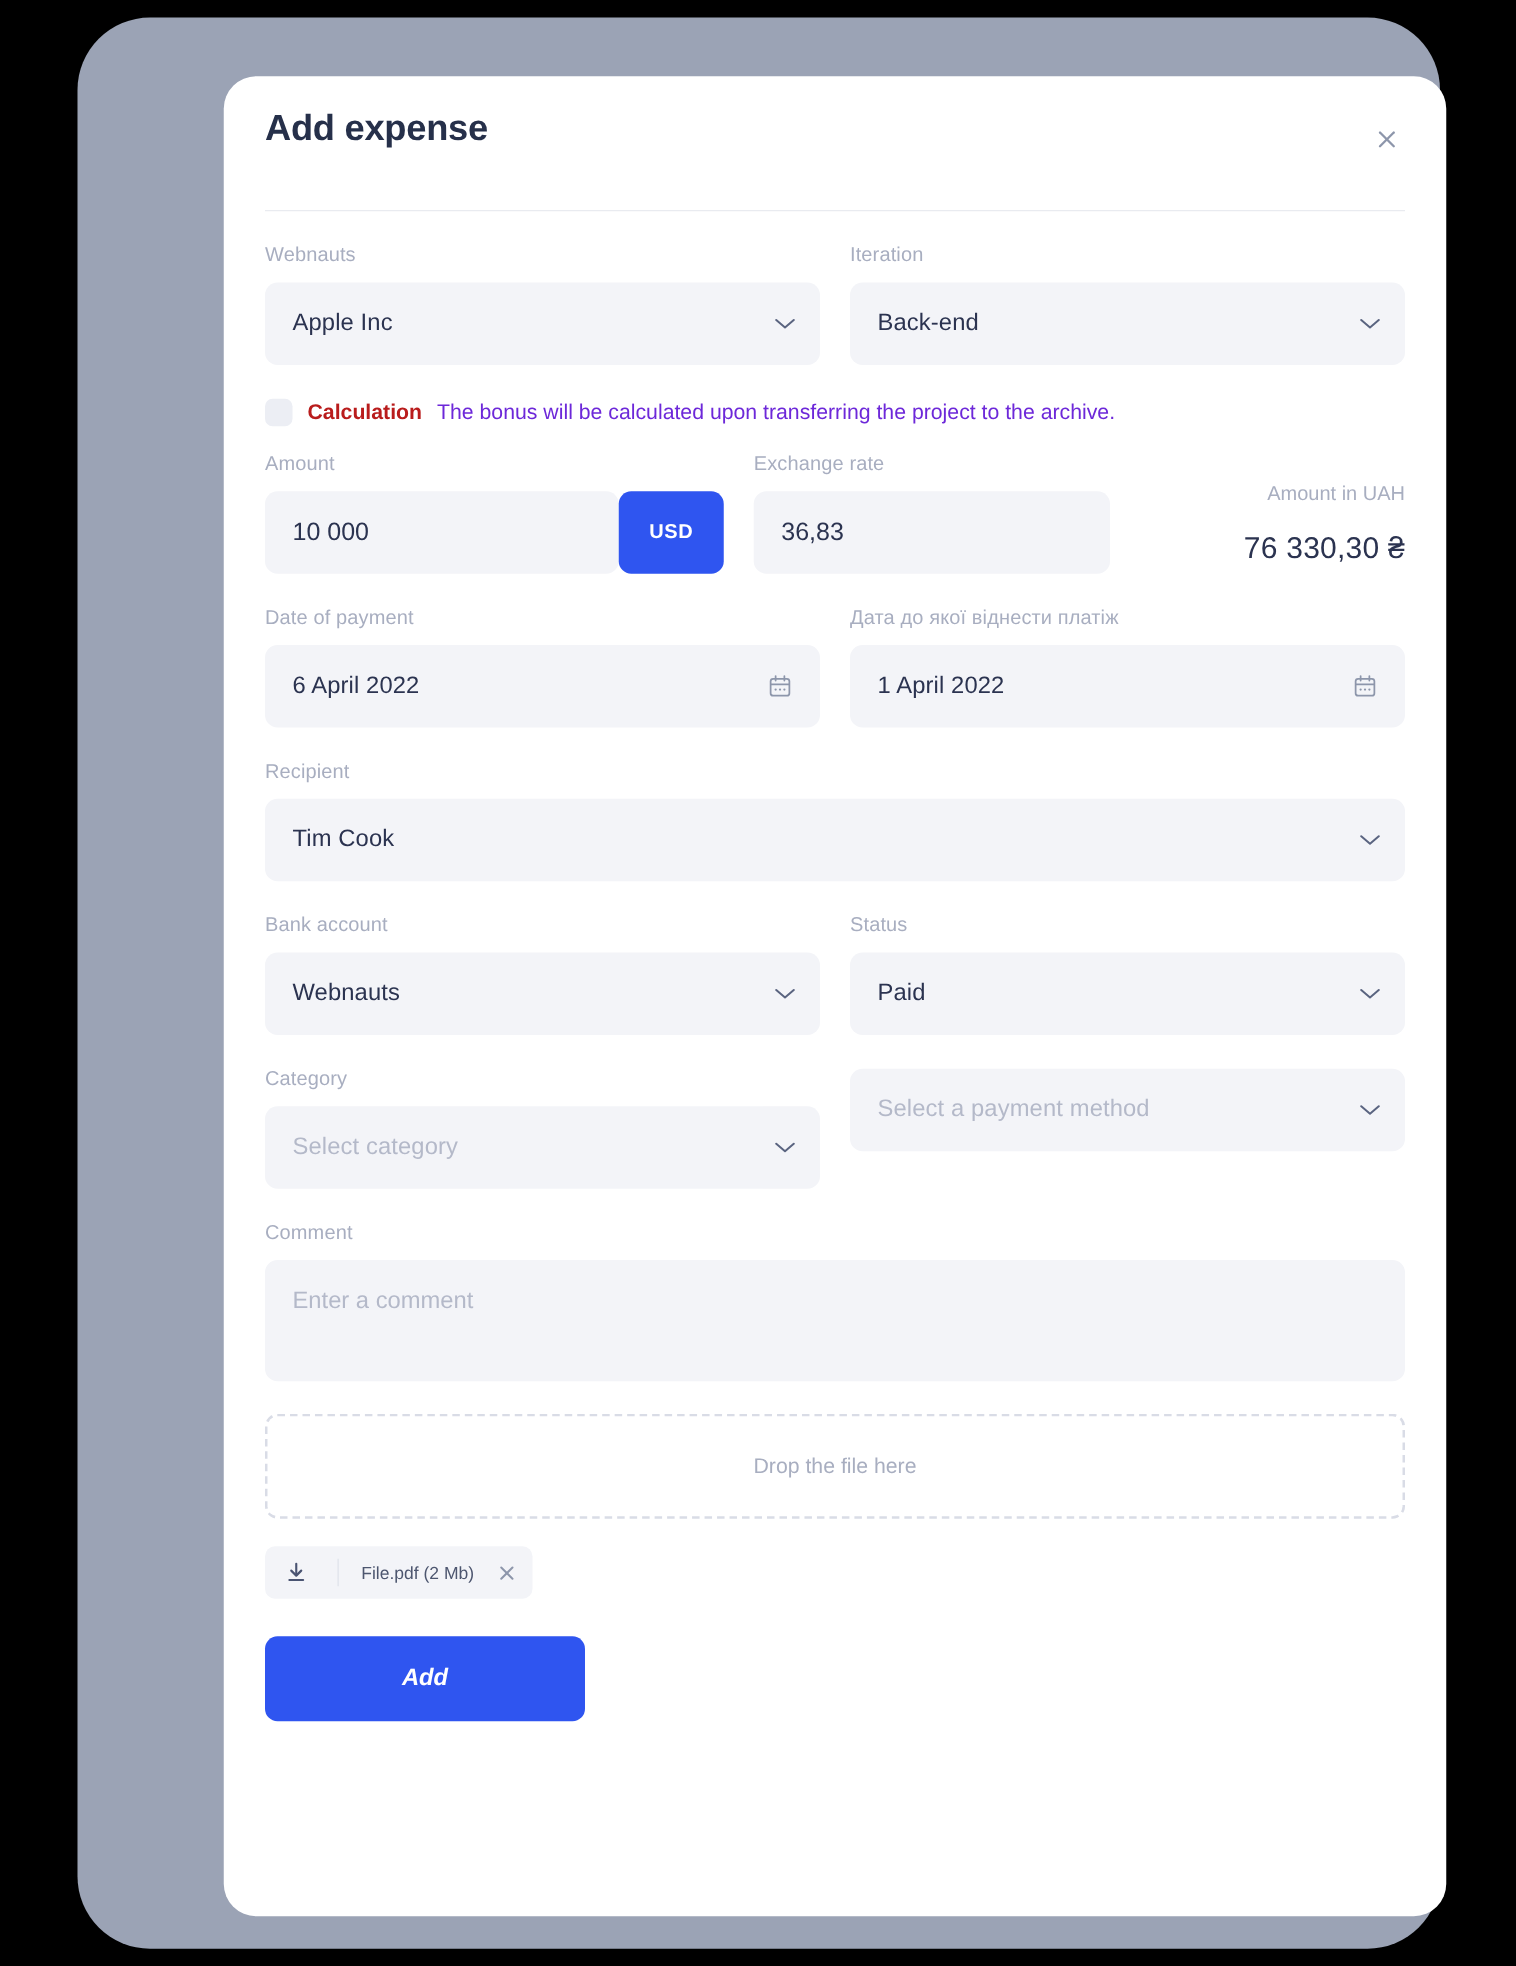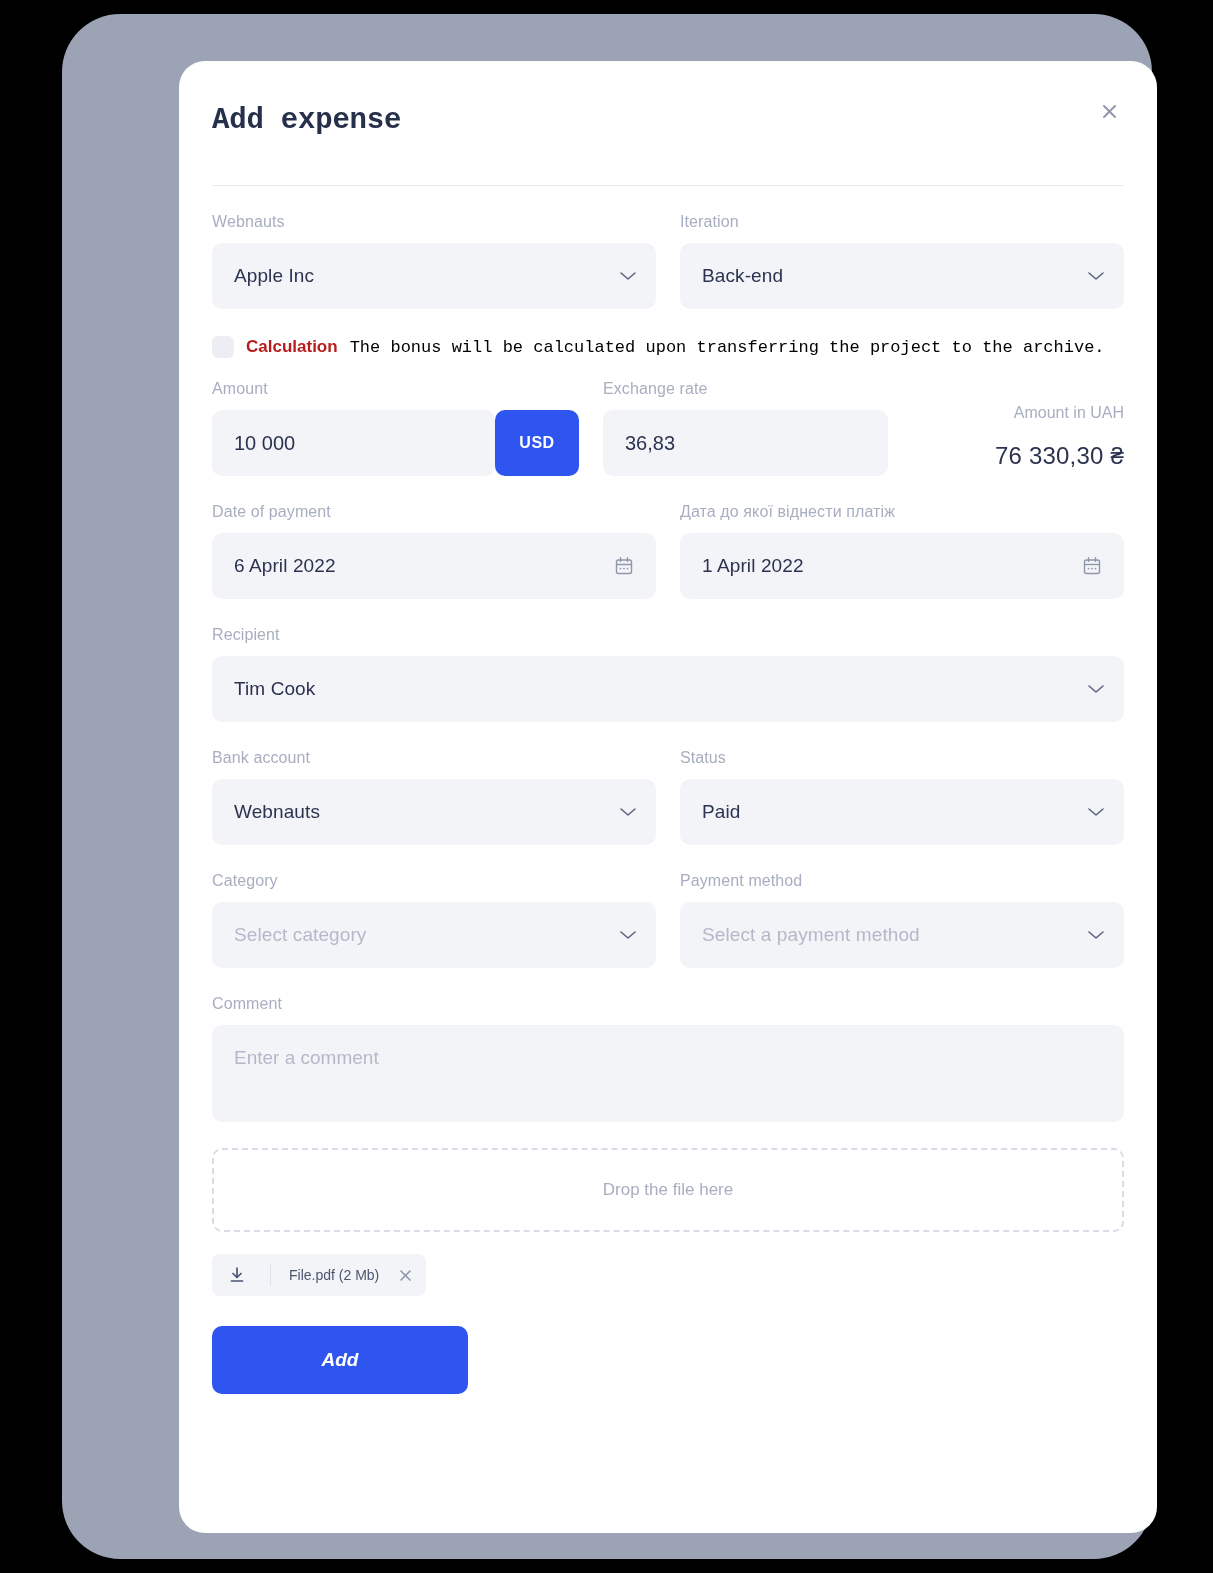--- a/index.html
+++ b/index.html
@@ -36,23 +36,22 @@
 
   .modal-inner {
     position: relative;
     padding: 0 33px;
     height: 100%;
   }
 
   
   .modal-header {
     position: relative;
-    padding-top: 43px;
+    padding-top: 26px;
     padding-bottom: 0;
-    font-family: Liberation Mono, monospace;
   }
   .modal-title {
     font-size: 29px;
     font-weight: bold;
     color: #26304a;
     letter-spacing: -0.2px;
   }
   .close-icon {
     position: absolute;
     right: 2px;
@@ -140,22 +139,21 @@
     flex: 0 0 auto;
     cursor: pointer;
   }
   .calc-label {
     font-size: 17px;
     color: #b91c1c;
     font-weight: bold;
   }
   .calc-hint {
     font-size: 17px;
-    color: #000000;
-    font-family: Liberation Mono, monospace;
+    color: #6d28d9;
   }
 
   
   .amount-row {
     display: flex;
     align-items: flex-end;
     margin-top: 22px;
   }
   .amount-group { width: 367px; flex: 0 0 auto; }
   .amount-line { display: flex; align-items: stretch; gap: 0; }
@@ -454,21 +452,20 @@
           <div class="control">
             <span class="value placeholder">Select category</span>
             <span class="chevron">
               <svg width="16" height="10" viewBox="0 0 16 10" fill="none" stroke="currentColor" stroke-width="1.6" stroke-linecap="round" stroke-linejoin="round">
                   <polyline points="1,2 8,8 15,2"></polyline>
                 </svg>
             </span>
           </div>
         </div>
         <div class="col">
-          <span class="field-label">Payment method</span>
           <div class="control">
             <span class="value placeholder">Select a payment method</span>
             <span class="chevron">
               <svg width="16" height="10" viewBox="0 0 16 10" fill="none" stroke="currentColor" stroke-width="1.6" stroke-linecap="round" stroke-linejoin="round">
                   <polyline points="1,2 8,8 15,2"></polyline>
                 </svg>
             </span>
           </div>
         </div>
       </div>

